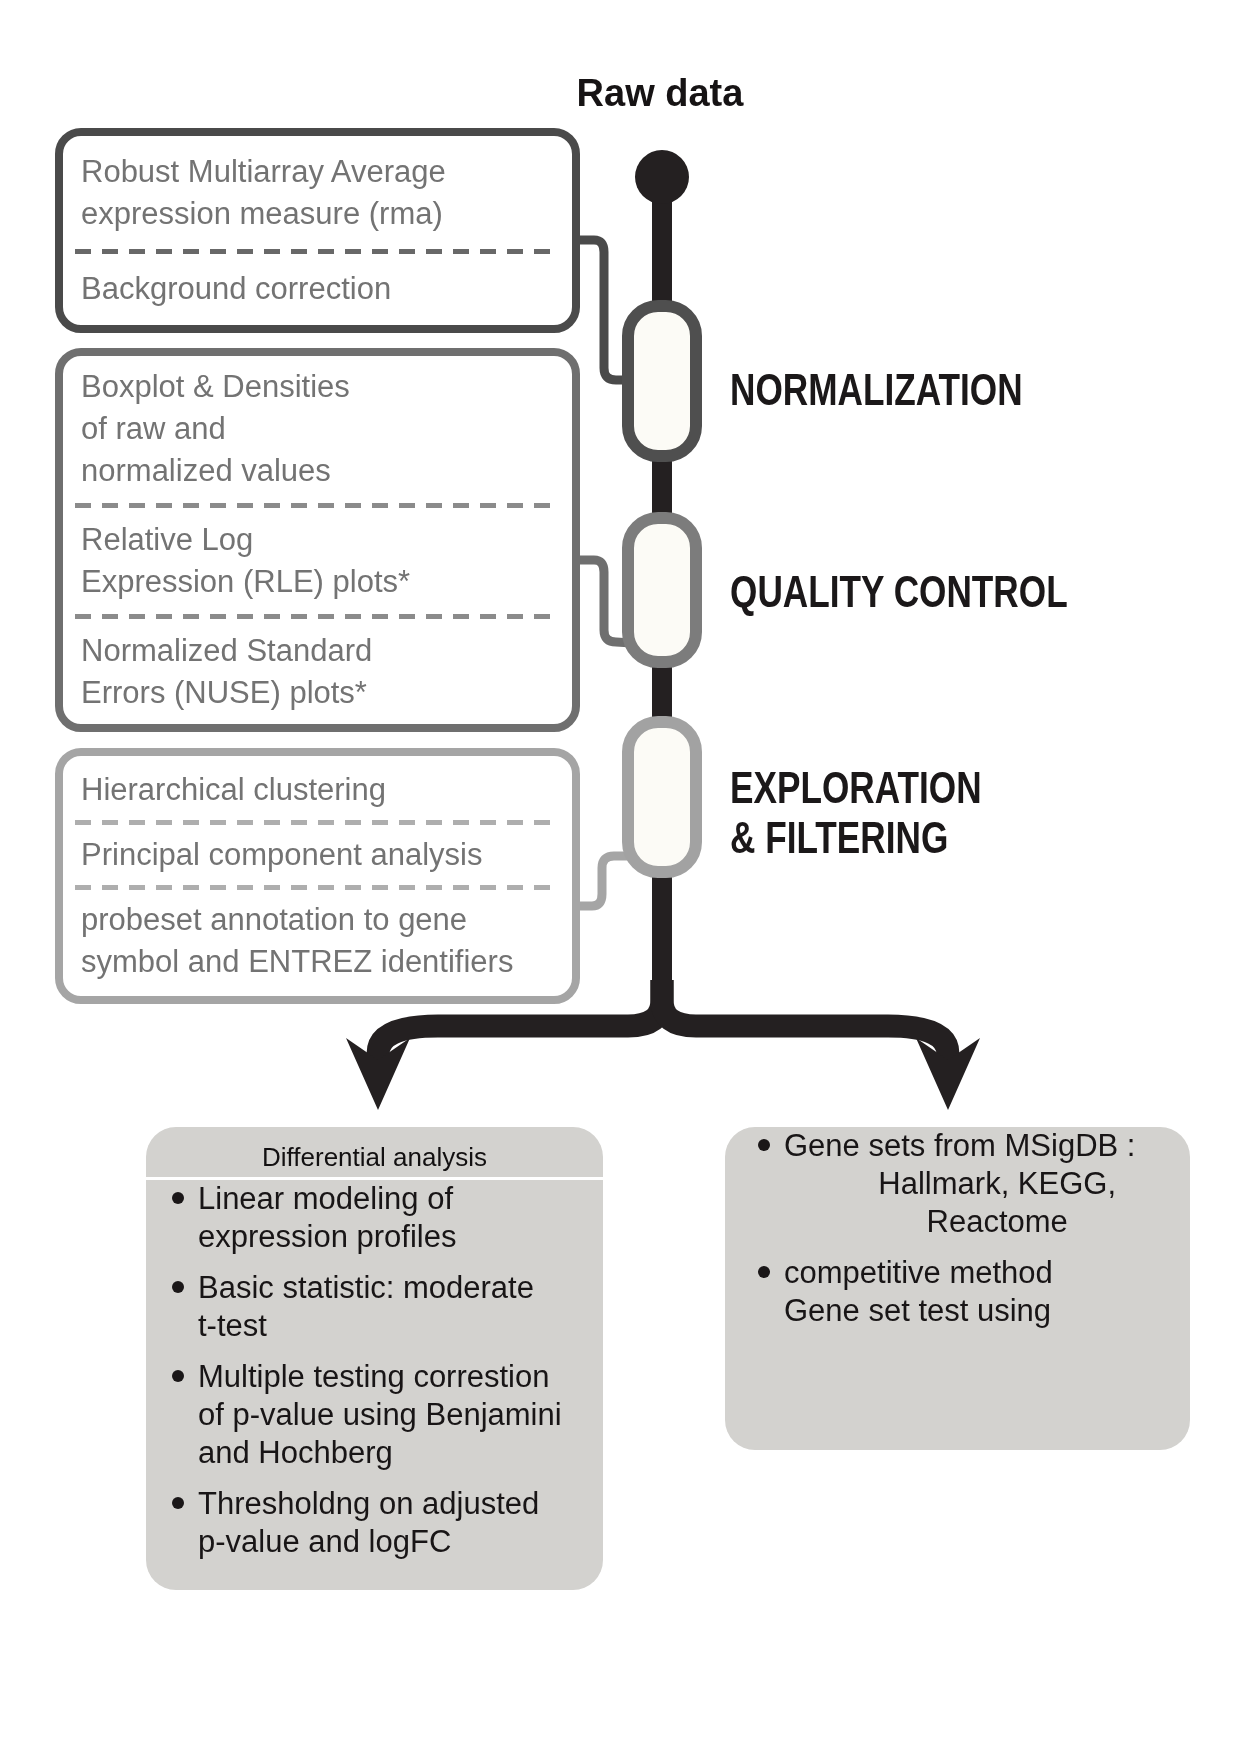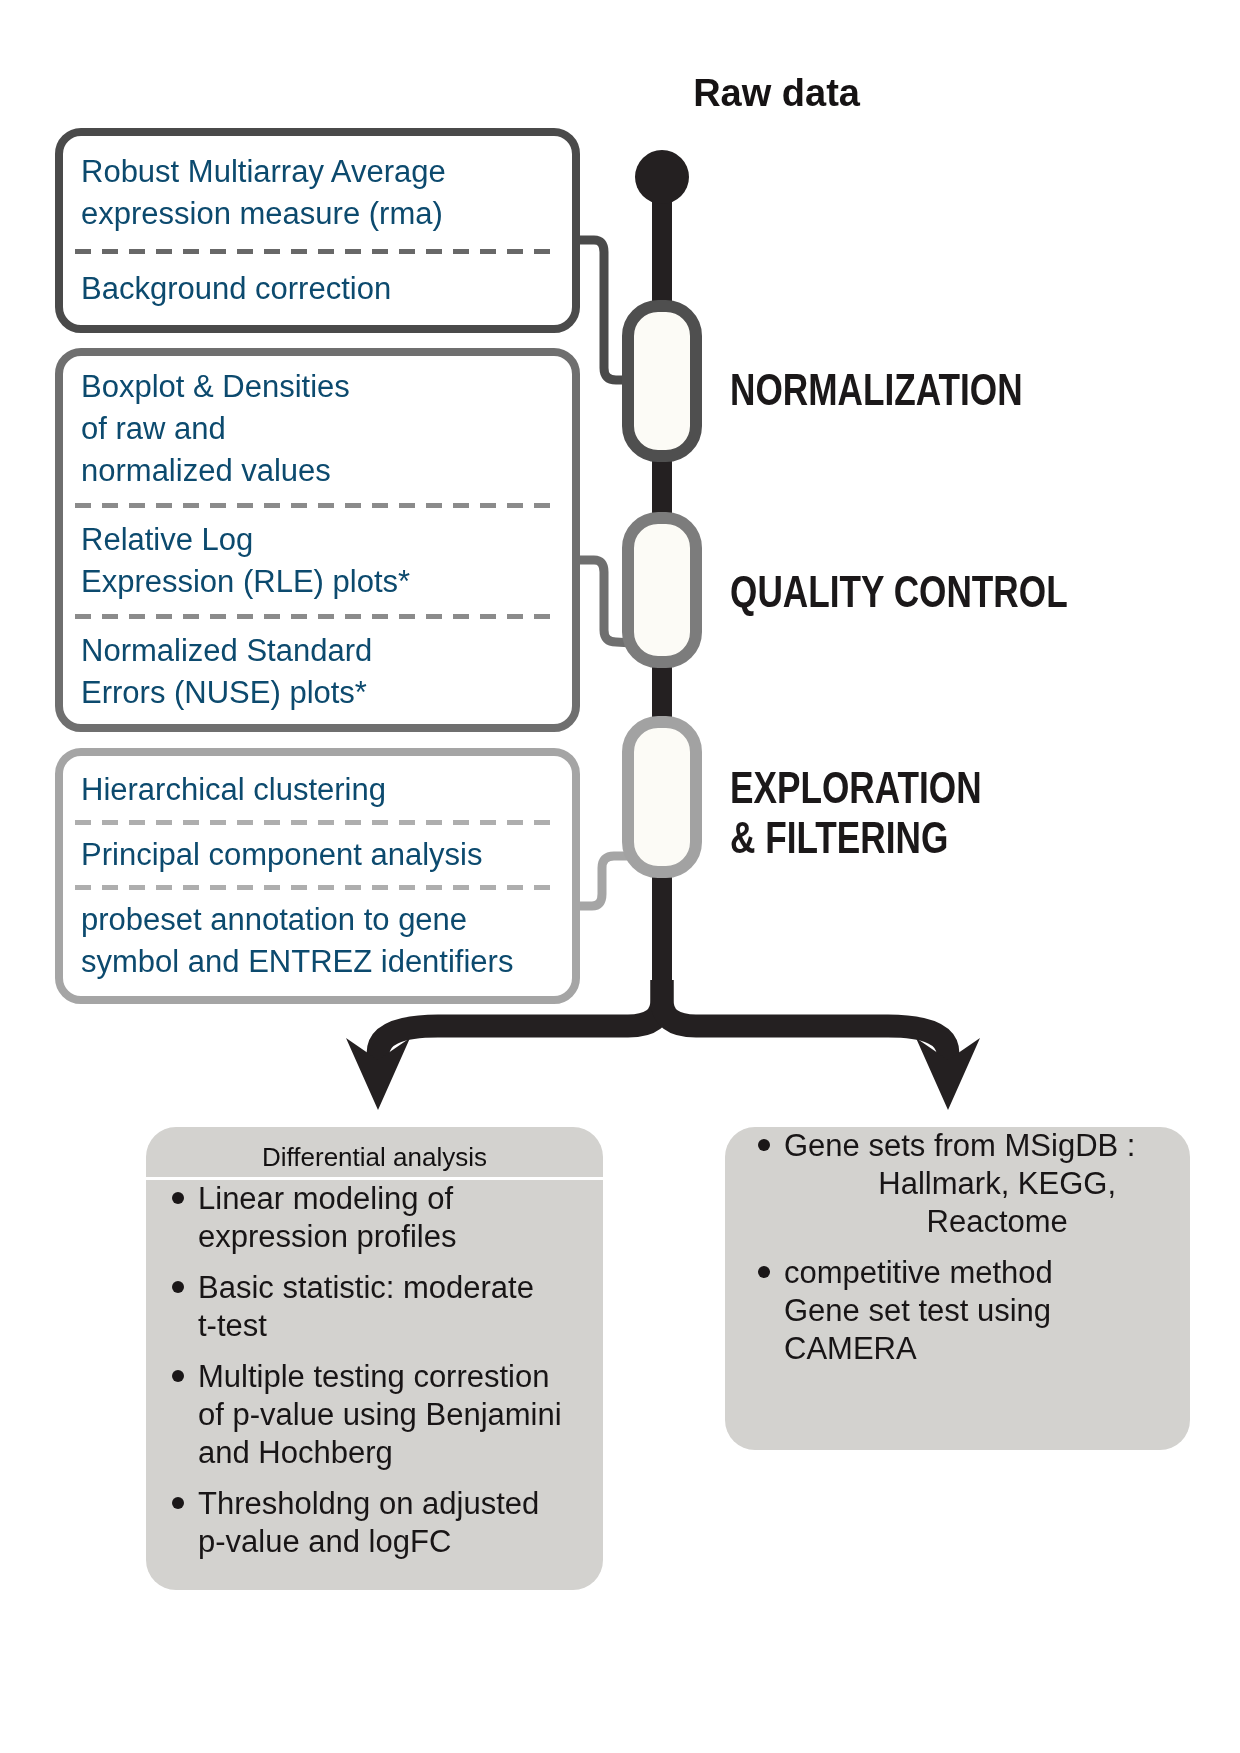--- a/index.html
+++ b/index.html
@@ -5,36 +5,36 @@
   html,body{margin:0;padding:0;background:#ffffff;}
   .canvas{
     position:relative;width:1240px;height:1753px;background:#ffffff;
     font-family:"Liberation Sans",sans-serif;overflow:hidden;
   }
   .layer-svg{position:absolute;left:0;top:0;z-index:1;}
 
   
   .raw-label{
     position:absolute;left:460px;top:72px;width:400px;z-index:2;
-    text-align:right;font-size:38px;font-weight:bold;color:#161314;
+    text-align:center;font-size:38px;font-weight:bold;color:#161314;
   }
 
   
   .pbox{
     position:absolute;left:55px;width:525px;box-sizing:border-box;z-index:2;
     background:#ffffff;border-radius:26px;
     display:flex;flex-direction:column;justify-content:center;
   }
   #pbox1{top:128px;height:205px;border:8px solid #4a4a4a;}
   #pbox2{top:348px;height:384px;border:8px solid #6f6f6f;}
   #pbox3{top:748px;height:256px;border:8px solid #a5a5a5;}
   .pitem{padding:11px 18px;}
   #pbox1 .pitem{padding:14px 18px;}
   #pbox3 .pitem{padding:9px 18px;}
-  .pline{font-size:31px;line-height:42px;color:#0c4a6e;white-space:nowrap;}
+  .pline{font-size:31px;line-height:42px;color:#737373;white-space:nowrap;}
   .dashline{height:5px;margin:0 12px;flex:none;}
   #pbox1 .dashline{background:repeating-linear-gradient(90deg,#686868 0 16px,transparent 16px 27px);}
   #pbox2 .dashline{background:repeating-linear-gradient(90deg,#8b8b8b 0 16px,transparent 16px 27px);}
   #pbox3 .dashline{background:repeating-linear-gradient(90deg,#aeaeae 0 16px,transparent 16px 27px);}
 
   
   .stage-label{
     position:absolute;left:730px;z-index:2;color:#1b1819;
     font-size:44px;line-height:50px;font-weight:bold;white-space:nowrap;
     transform:scaleX(0.8);transform-origin:left center;letter-spacing:0px;
@@ -194,19 +194,18 @@
           <div class="bline">Gene sets from MSigDB :</div>
           <div class="bline indent">Hallmark, KEGG,</div>
           <div class="bline indent">Reactome</div>
         </div>
       </div>
       <div class="bullet">
         <span class="bdot"></span>
         <div class="btext">
           <div class="bline">competitive method</div>
           <div class="bline">Gene set test using</div>
-          <div class="bline">CAMERA</div>
         </div>
       </div>
     </div>
   </div>
 
 </div>
 
 </body></html>

